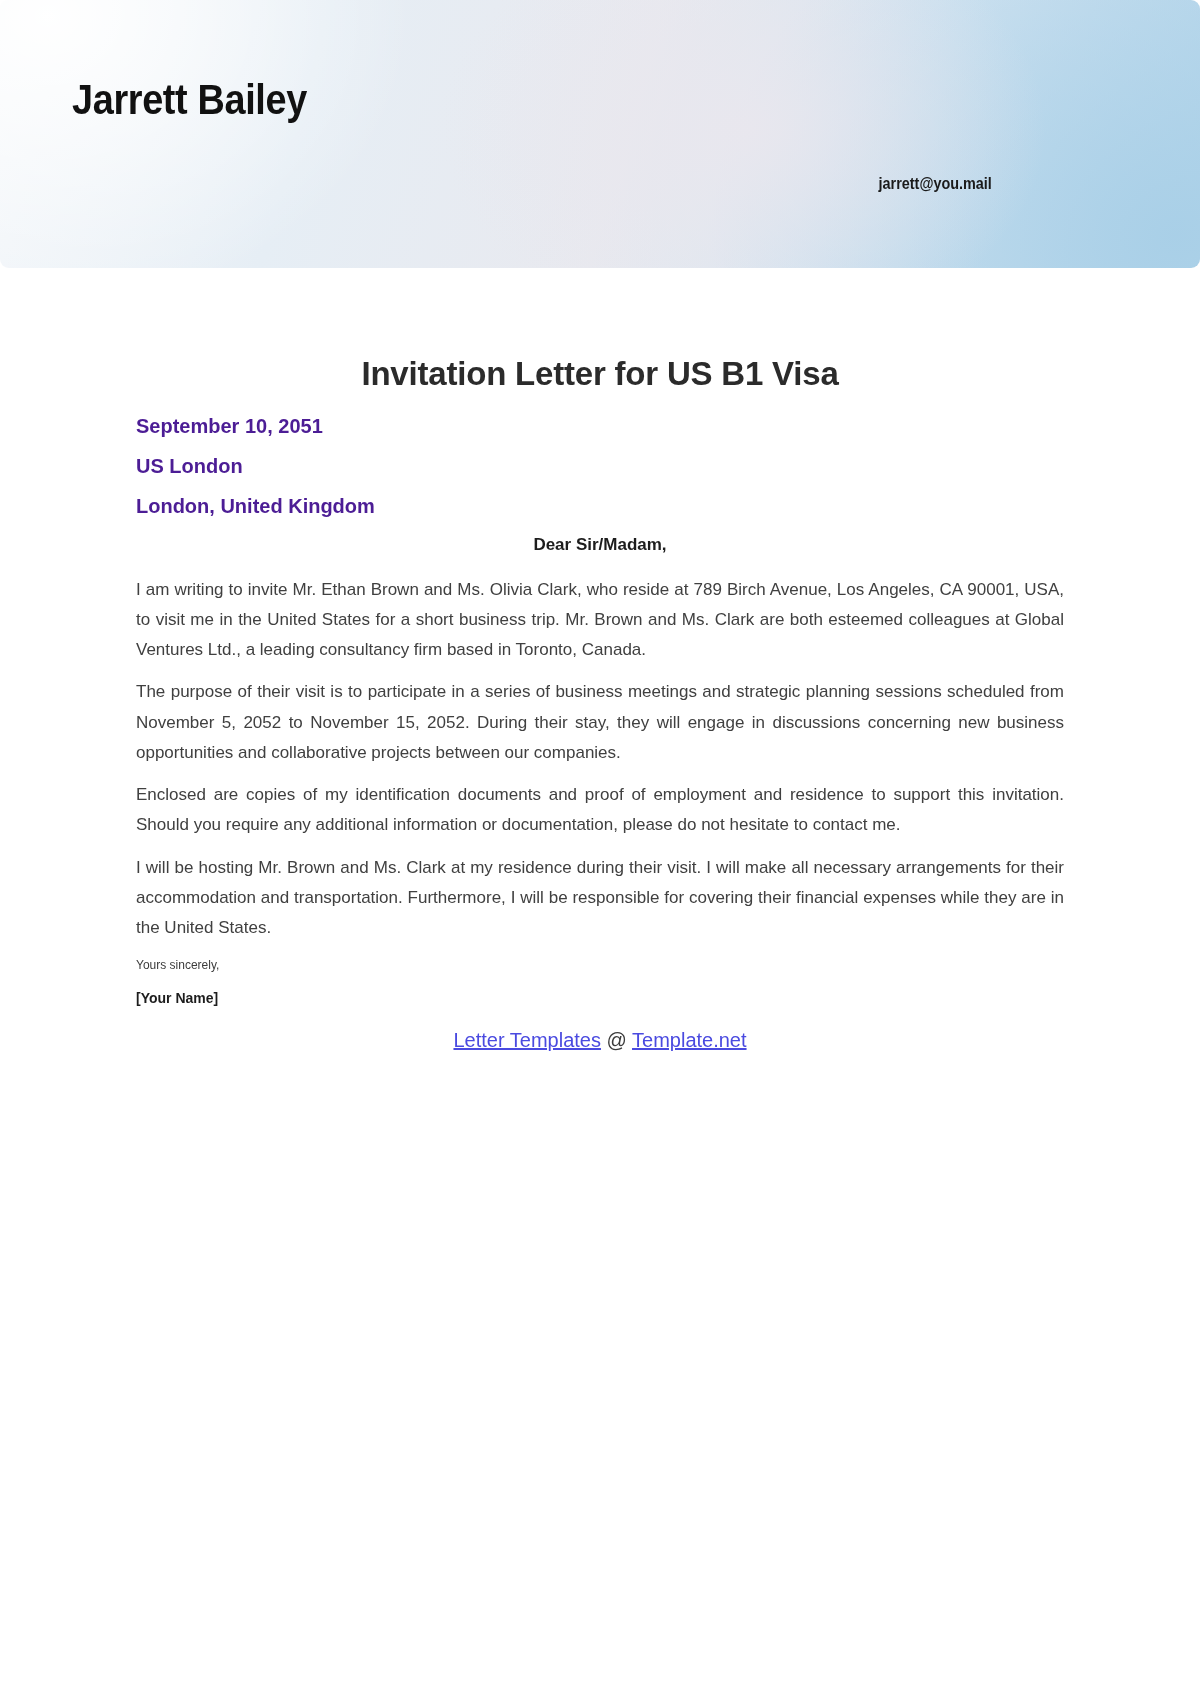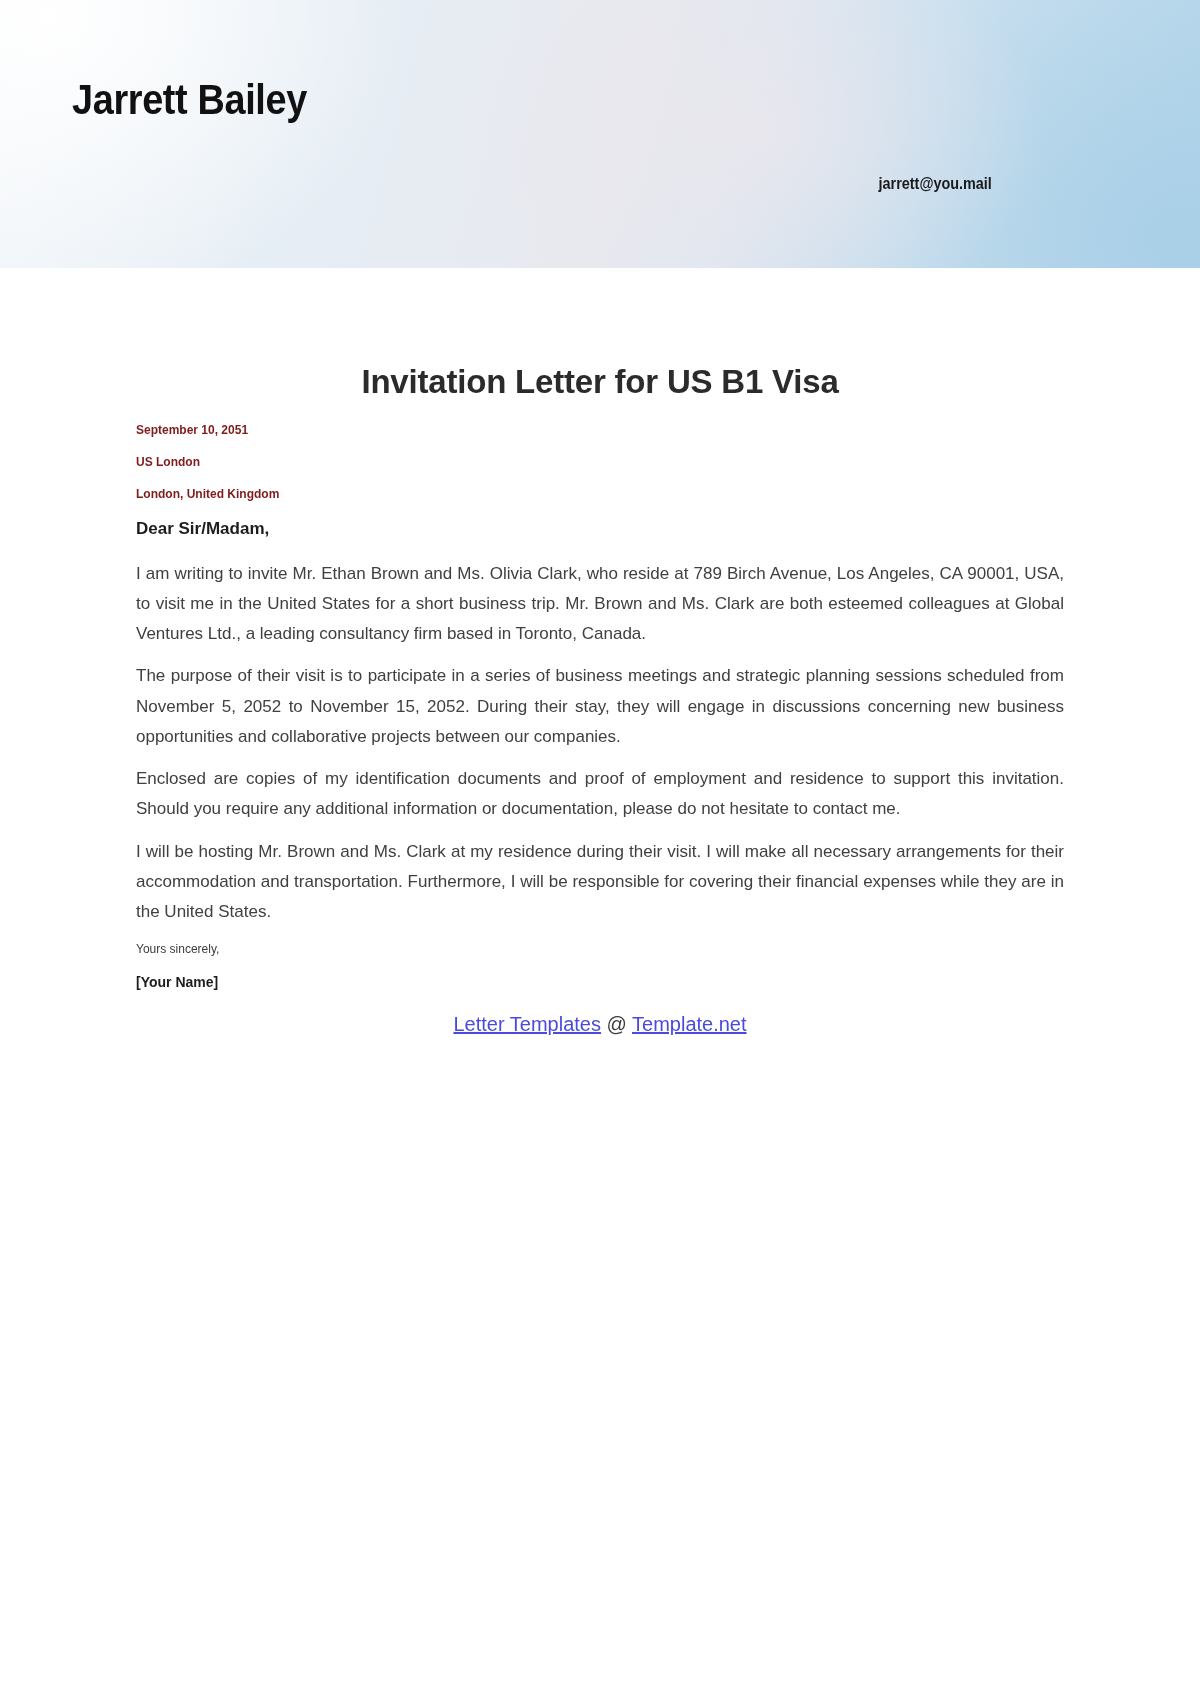--- a/index.html
+++ b/index.html
@@ -20,20 +20,21 @@
   .letterhead {
     position: relative;
     width: 1200px;
     height: 268px;
     background:
       radial-gradient(ellipse 420px 300px at 62% 48%, rgba(233,231,238,0.95) 0%, rgba(233,231,238,0.0) 72%),
       radial-gradient(ellipse 520px 420px at 4% 6%, rgba(255,255,255,0.98) 0%, rgba(255,255,255,0.0) 70%),
       radial-gradient(ellipse 620px 520px at 98% 88%, rgba(168,207,231,0.95) 0%, rgba(168,207,231,0.0) 75%),
       linear-gradient(105deg, #f4f7fa 0%, #e6eef5 26%, #e8e9ef 52%, #d3e4f1 76%, #b9d8ec 100%);
     overflow: hidden;
+    border-radius: 9px;
   }
   .letterhead-name {
     position: absolute;
     left: 72px;
     top: 78px;
     font-family: "Liberation Sans Narrow", "Liberation Sans", sans-serif;
     font-size: 43px;
     font-weight: 700;
     letter-spacing: -0.4px;
     color: #111111;
@@ -57,47 +58,48 @@
 
   
   .sheet {
     position: absolute;
     left: 0;
     top: 268px;
     width: 1200px;
   }
   .letter {
     width: 928px;
-    margin: 12px auto;
+    margin: 4px auto;
     padding-top: 82px;
   }
 
   .doc-title {
     text-align: center;
     font-size: 33px;
     font-weight: 700;
     color: #2b2b2b;
     letter-spacing: -0.2px;
     margin: 0 0 22px 0;
     line-height: 1.2;
   }
 
   .addr-line {
-    font-size: 12px;
+    font-size: 20px;
     font-weight: 700;
-    color: #7f1d1d;
+    color: #4c1d95;
     line-height: 1;
     margin: 0 0 20px 0;
   }
   .salutation {
     font-size: 17px;
     font-weight: 700;
     color: #1d1d1d;
     line-height: 1;
     margin: 0 0 22px 0;
+    text-align: center;
   }
 
   .para {
     font-size: 17px;
     font-weight: 400;
     color: #404040;
     line-height: 1.78;
     text-align: justify;
     text-justify: inter-word;
     margin: 0 0 12px 0;

